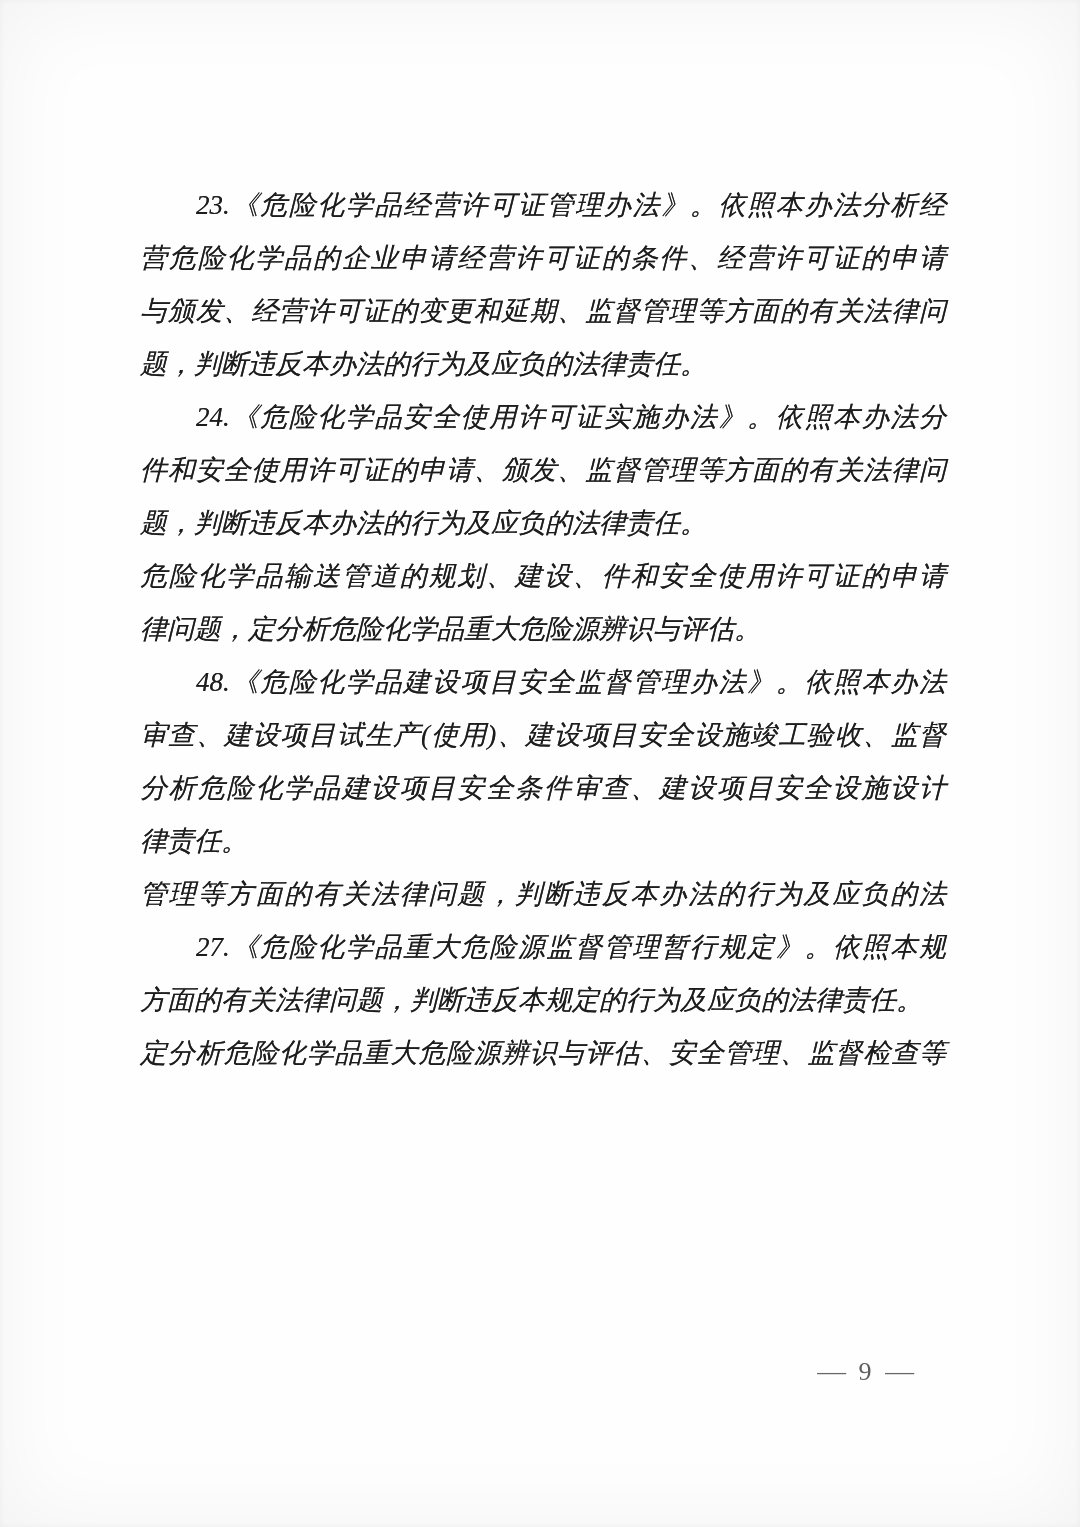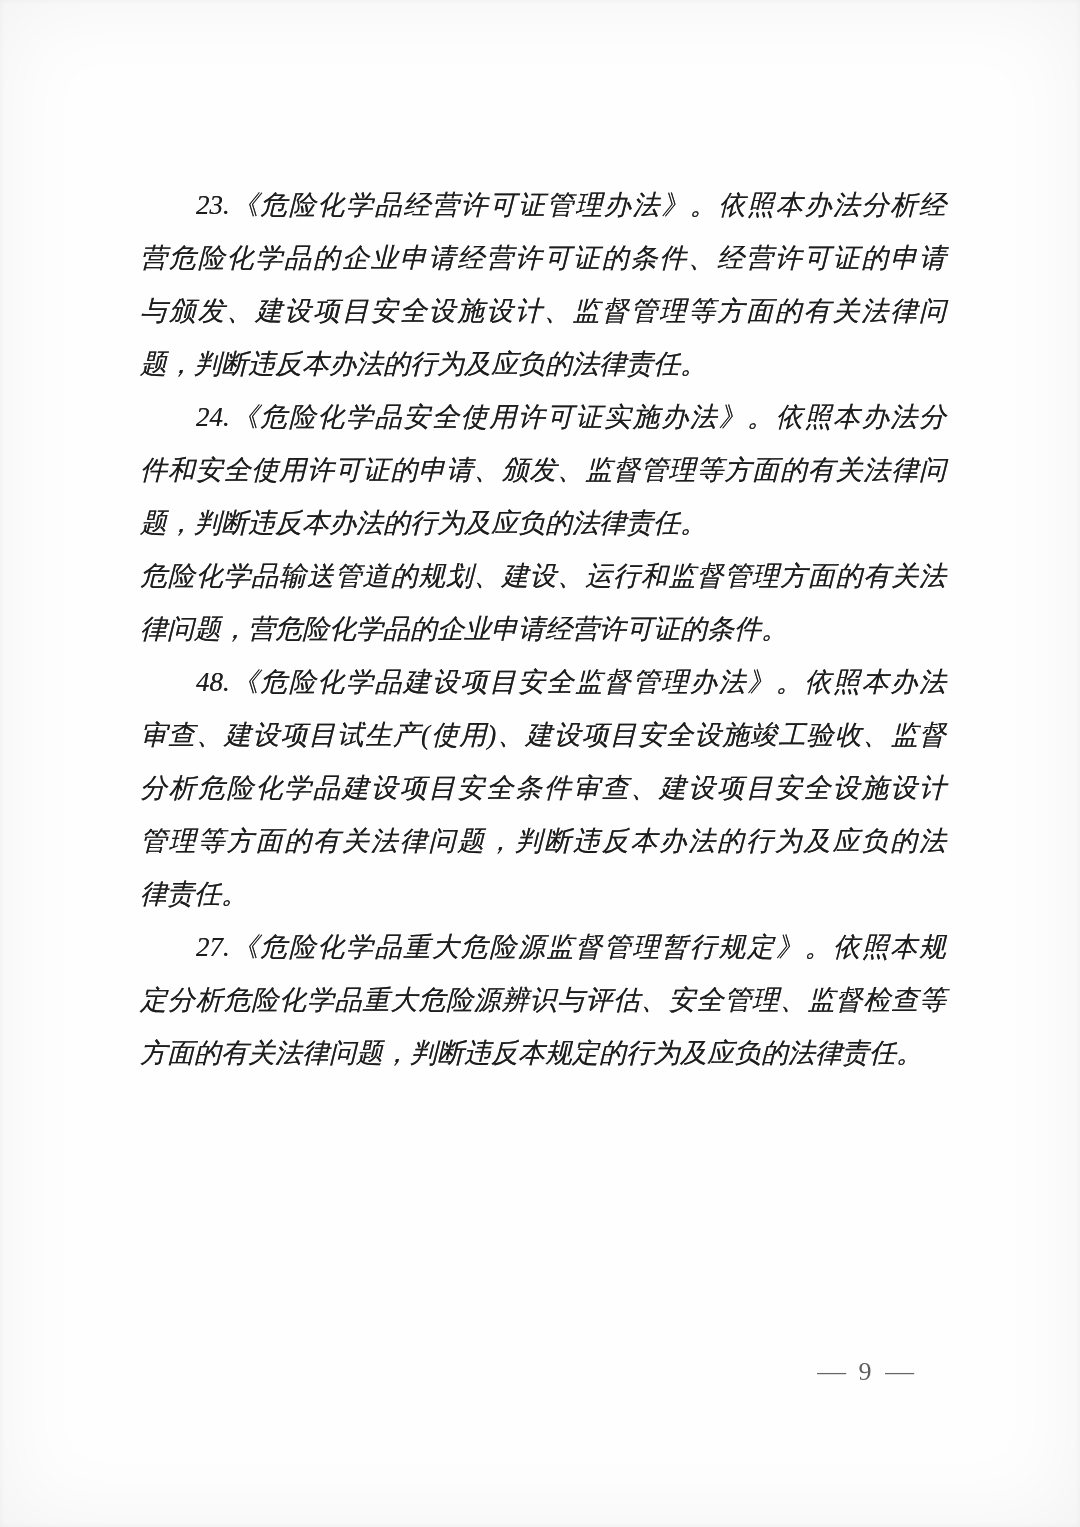--- a/index.html
+++ b/index.html
@@ -74,43 +74,43 @@
   }
 </style>
 </head>
 <body>
 
 <div class="page">
   <main class="body-text" id="content">
       <div class="para">
         <div class="line first">23.《危险化学品经营许可证管理办法》。依照本办法分析经</div>
         <div class="line">营危险化学品的企业申请经营许可证的条件、经营许可证的申请</div>
-        <div class="line">与颁发、建设项目安全设施设计、监督管理等方面的有关法律问</div>
+        <div class="line">与颁发、经营许可证的变更和延期、监督管理等方面的有关法律问</div>
         <div class="line last">题，判断违反本办法的行为及应负的法律责任。</div>
       </div>
       <div class="para">
         <div class="line first">24.《危险化学品安全使用许可证实施办法》。依照本办法分</div>
         <div class="line">件和安全使用许可证的申请、颁发、监督管理等方面的有关法律问</div>
         <div class="line last">题，判断违反本办法的行为及应负的法律责任。</div>
       </div>
       <div class="para">
-        <div class="line">危险化学品输送管道的规划、建设、运行和监督管理方面的有关法</div>
-        <div class="line last">律问题，营危险化学品的企业申请经营许可证的条件。</div>
+        <div class="line">危险化学品输送管道的规划、建设、件和安全使用许可证的申请</div>
+        <div class="line last">律问题，定分析危险化学品重大危险源辨识与评估。</div>
       </div>
       <div class="para">
         <div class="line first">48.《危险化学品建设项目安全监督管理办法》。依照本办法</div>
         <div class="line">审查、建设项目试生产(使用)、建设项目安全设施竣工验收、监督</div>
         <div class="line">分析危险化学品建设项目安全条件审查、建设项目安全设施设计</div>
+        <div class="line last">律责任。</div>
         <div class="line">管理等方面的有关法律问题，判断违反本办法的行为及应负的法</div>
-        <div class="line last">律责任。</div>
       </div>
       <div class="para">
         <div class="line first">27.《危险化学品重大危险源监督管理暂行规定》。依照本规</div>
+        <div class="line last">方面的有关法律问题，判断违反本规定的行为及应负的法律责任。</div>
         <div class="line">定分析危险化学品重大危险源辨识与评估、安全管理、监督检查等</div>
-        <div class="line last">方面的有关法律问题，判断违反本规定的行为及应负的法律责任。</div>
       </div>
     </main>
   <footer class="page-footer">
     <span class="dash">—</span>
     <span class="page-num">9</span>
     <span class="dash">—</span>
   </footer>
 </div>
 
 </body></html>

